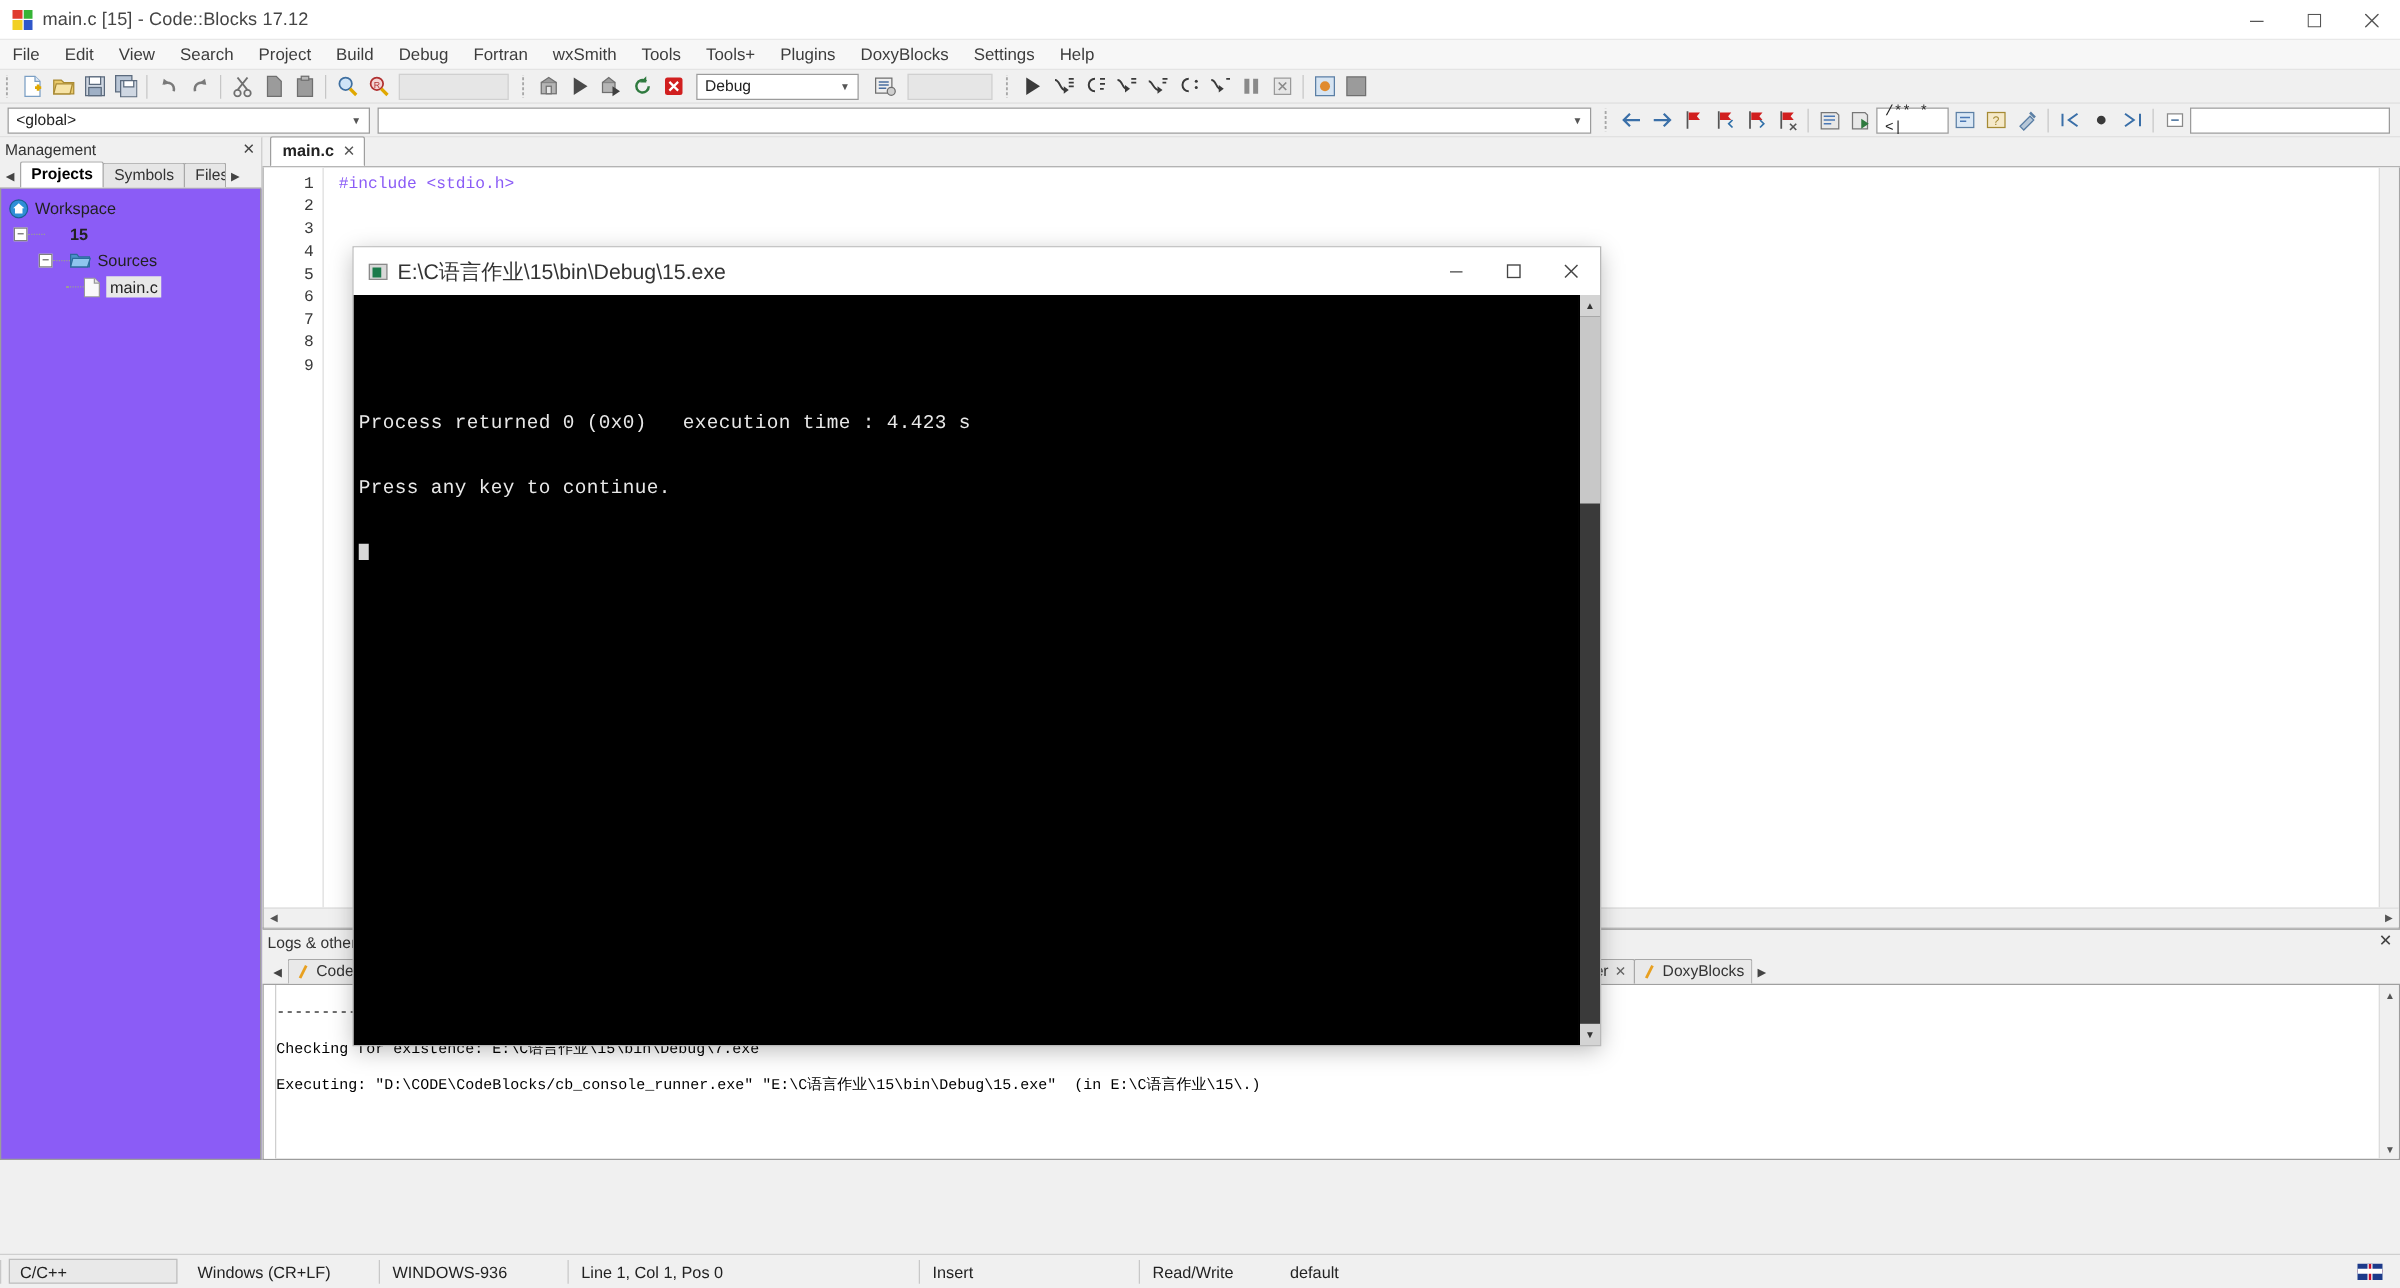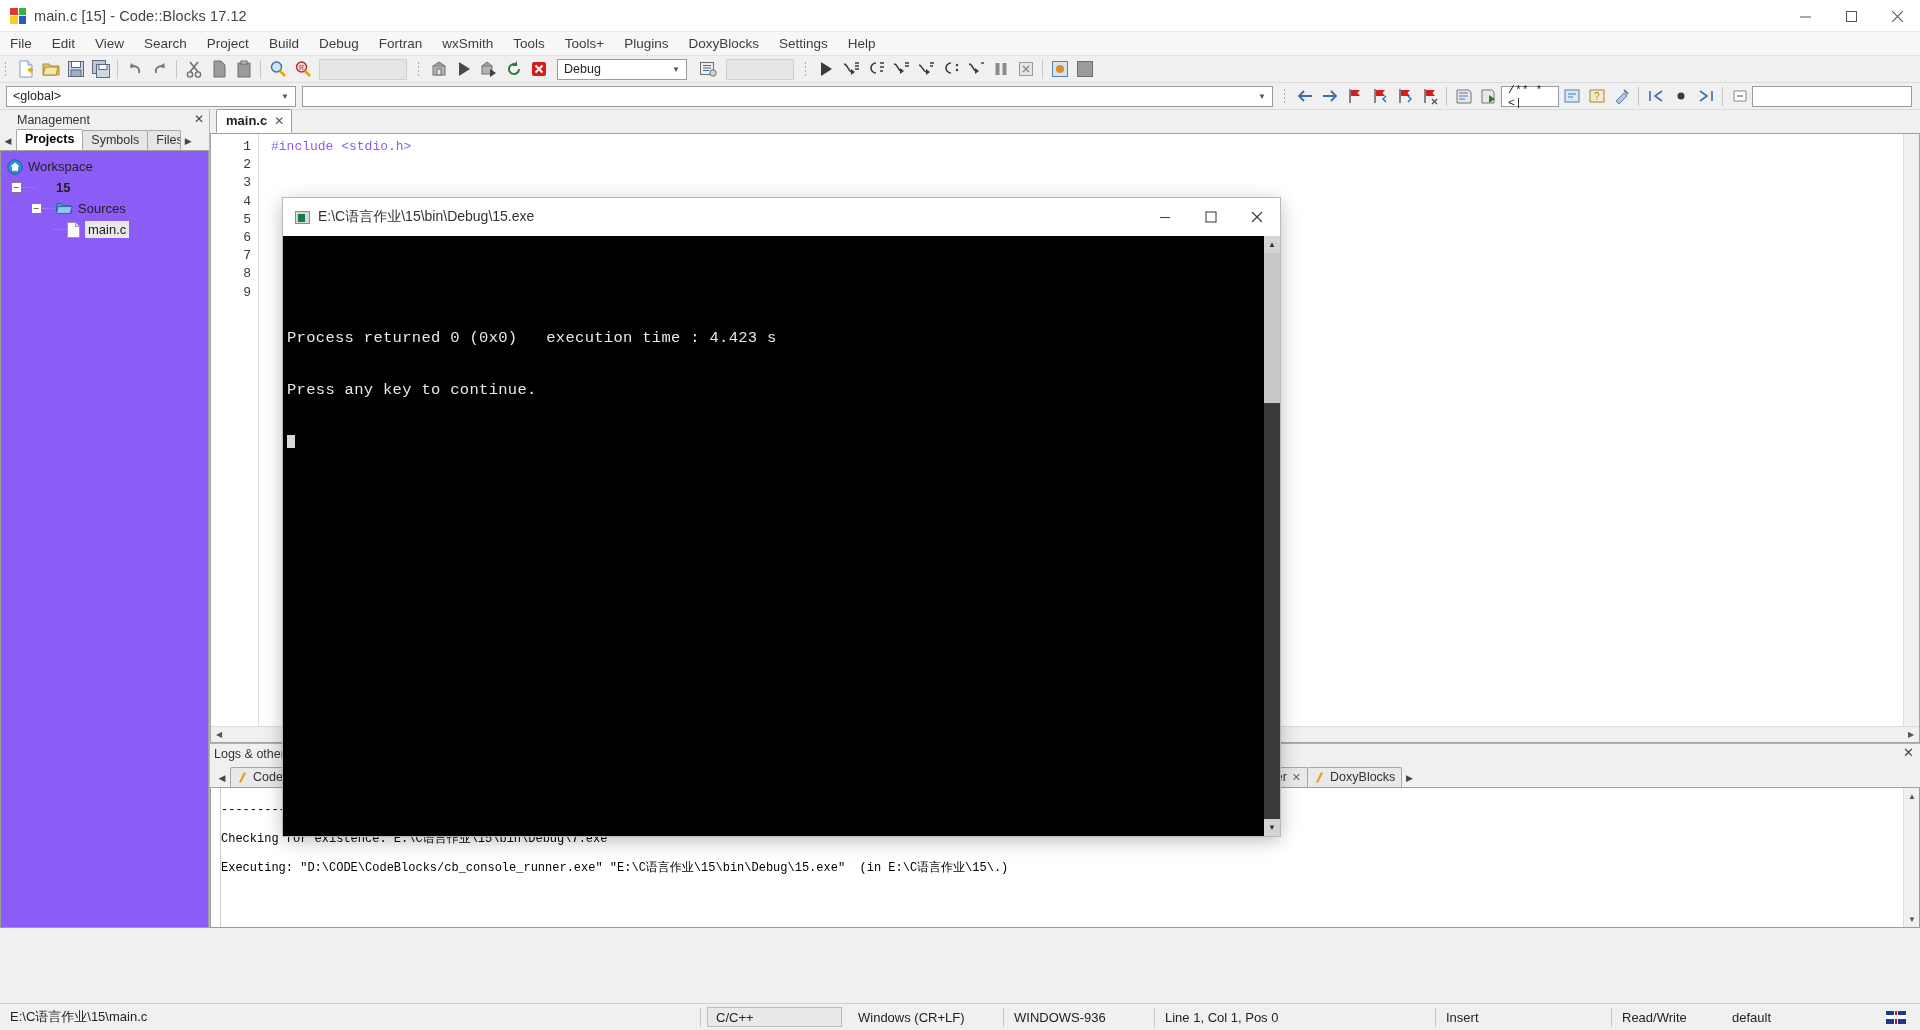--- a/index.html
+++ b/index.html
@@ -79,21 +79,21 @@
   
   #body-area { display: flex; height: 818px; }
 
   
   #mgmt {
     width: 210px; background: #f0f0f0; display:flex; flex-direction:column;
     border-right: 1px solid #b8b8b8;
   }
   #mgmt-head {
     height: 19px; display:flex; align-items:center;
-    font-size: 12.5px; color:#333; padding-left:17px;
+    font-size: 12.5px; color:#333; padding-left:4px;
     background:#f0f0f0; position:relative;
   }
   #mgmt-head .x { position:absolute; right:5px; top:2px; color:#444; font-size:12px; }
   #mgmt-tabs {
     display:flex; align-items:flex-end; height:22px;
     background:#f0f0f0; border-bottom:1px solid #a0a0a0;
   }
   .tab-arrow { width:16px; text-align:center; font-size:9px; color:#444; padding-bottom:4px;}
   .mtab {
     font-size:12.5px; padding: 2px 8px 3px; border:1px solid #a8a8a8;
@@ -210,21 +210,21 @@
     height:38px; display:flex; align-items:center; background:#fff;
     flex:none;
   }
   #console-ico {
     width:15px; height:13px; margin:0 8px 0 12px; flex:none;
     border:1px solid #8a8a8a; background:#d8d8d8; position:relative;
   }
   #console-ico::after{
     content:""; position:absolute; left:2px; top:2px; width:7px; height:8px; background:#1a7a4a;
   }
-  #console-title-text { font-size:14px; color:#333; }
+  #console-title-text { font-size:17px; color:#333; }
   #console-wc { margin-left:auto; display:flex; }
   .cwin-btn { width:46px; height:38px; display:flex; align-items:center; justify-content:center; color:#444; }
   #console-body { flex:1; background:#000; display:flex; position:relative; }
   #console-text {
     flex:1; padding:5px 0 0 4px;
     font-family:"Liberation Mono", monospace; font-size:15.5px; color:#e8e8e8;
     letter-spacing:.3px; white-space:pre;
   }
   #console-text div { height:16.5px; line-height:16.5px; }
   #console-caret {
@@ -905,21 +905,20 @@
     <div id="console-scroll">
       <div class="cs-arrow">▲</div>
       <div id="cs-thumb"></div>
       <div id="cs-track"></div>
       <div class="cs-arrow">▼</div>
     </div>
   </div>
 </div>
 
 <div id="statusbar">
-  <div class="sb-cell" style="width:700px;">E:\C语言作业\15\main.c</div>
   <div class="sb-div"></div>
   <div class="sb-sunken" style="width:135px;">C/C++</div>
   <div class="sb-cell" style="width:155px;">Windows (CR+LF)</div>
   <div class="sb-div"></div>
   <div class="sb-cell" style="width:150px;">WINDOWS-936</div>
   <div class="sb-div"></div>
   <div class="sb-cell" style="width:280px;">Line 1, Col 1, Pos 0</div>
   <div class="sb-div"></div>
   <div class="sb-cell" style="width:175px;">Insert</div>
   <div class="sb-div"></div>

